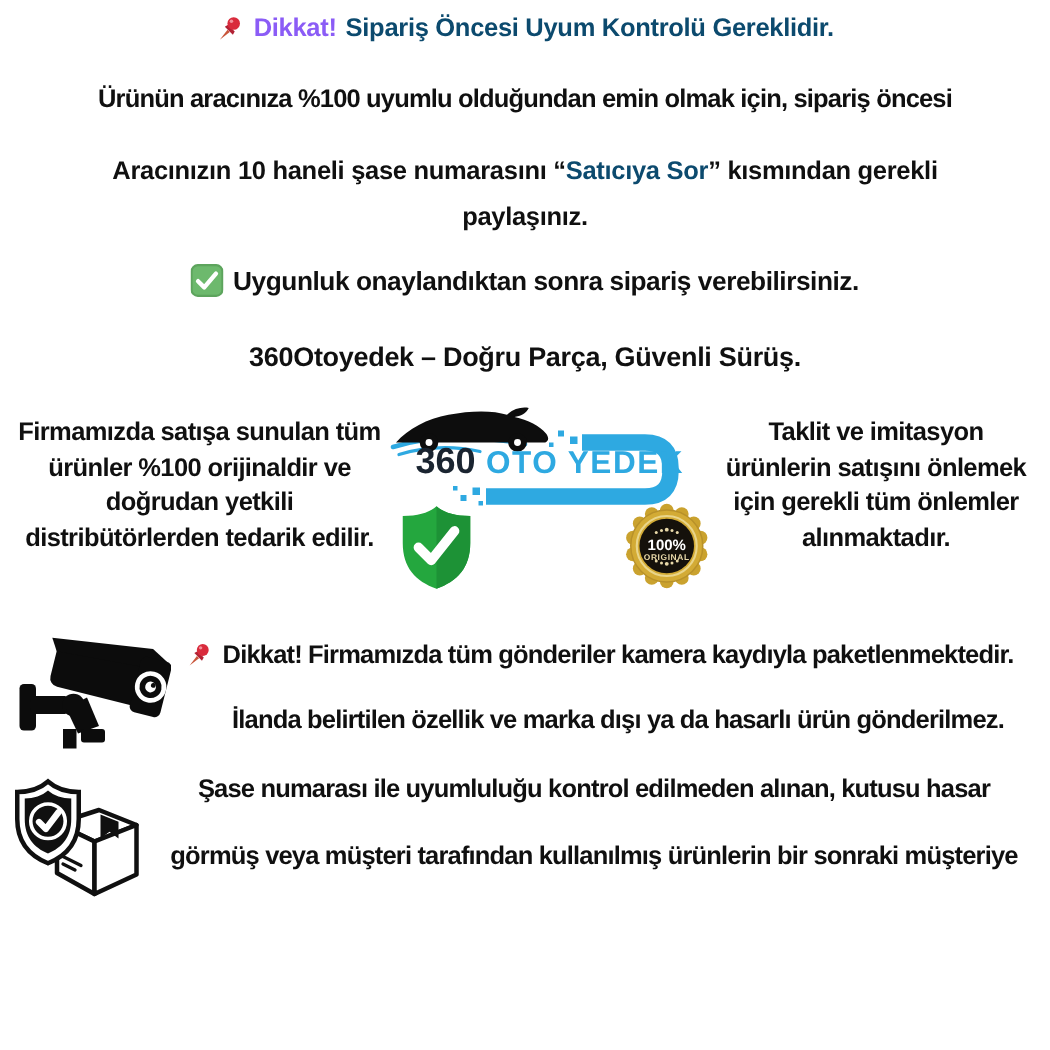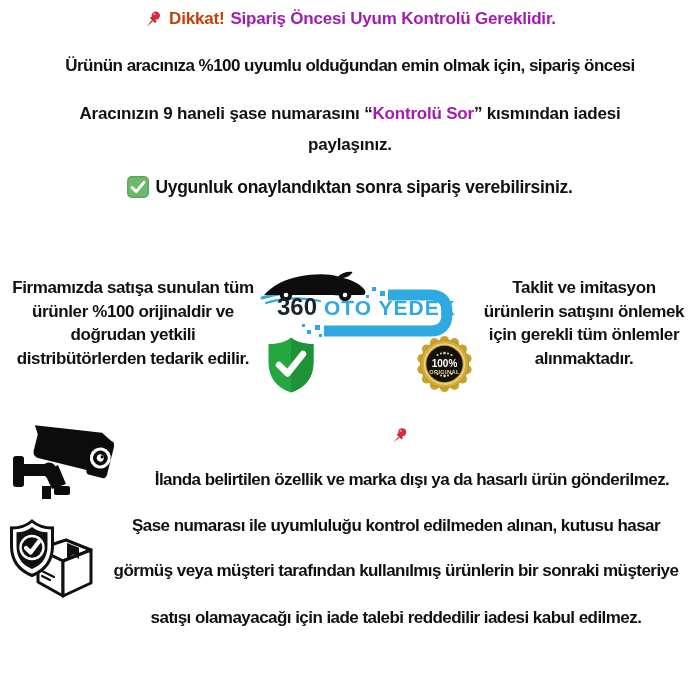--- a/index.html
+++ b/index.html
@@ -7,22 +7,22 @@
     position:relative;width:700px;height:700px;background:#ffffff;overflow:hidden;
     font-family:"Liberation Sans","DejaVu Sans",sans-serif;font-weight:bold;color:#101010;
   }
   .abs{position:absolute;}
   .cline{white-space:nowrap;text-align:center;font-weight:bold;}
   .row{display:flex;align-items:center;justify-content:center;gap:6px;white-space:nowrap;}
   .full{left:0;width:700px;}
   .fs17{font-size:17px;letter-spacing:-0.2px;}
   .fs175{font-size:17.5px;letter-spacing:-0.3px;}
   .tight{letter-spacing:-0.55px;}
-  .red{color:#c2410c;}
-  .orange{color:#a21caf;}
+  .red{color:#8b5cf6;}
+  .orange{color:#0c4a6e;}
   
   .gcol{text-align:center;font-size:17px;line-height:23.5px;letter-spacing:-0.4px;white-space:nowrap;}
   svg{display:block;}
   .logo-wrap{left:260px;top:268px;}
 </style>
 </head>
 <body>
 
 <div id="canvas">
 
@@ -34,33 +34,34 @@
         <circle cx="14.9" cy="7.1" r="5.3" fill="#d92b3c"></circle>
         <circle cx="13" cy="5.2" r="1.5" fill="#f2919b"></circle>
       </svg>
     </span>
     <span class="fs17 red">Dikkat!</span>
     <span class="fs17 orange">Sipariş Öncesi Uyum Kontrolü Gereklidir.</span>
   </div>
 
   <div class="abs full cline fs17 tight" style="top:56px;">Ürünün aracınıza %100 uyumlu olduğundan emin olmak için, sipariş öncesi</div>
 
-  <div class="abs full cline fs17" style="top:104px;"><span>Aracınızın 9 haneli şase numarasını “</span><span class="orange">Kontrolü Sor</span><span>” kısmından iadesi</span></div>
+  <div class="abs full cline fs17" style="top:104px;"><span>Aracınızın 10 haneli şase numarasını “</span><span class="orange">Satıcıya Sor</span><span>” kısmından gerekli</span></div>
   <div class="abs full row" style="top:176px;">
     <span>
       <svg width="22" height="22" viewBox="0 0 24 24">
         <rect x="0.8" y="0.8" width="22.4" height="22.4" rx="4.5" fill="#6db96d" stroke="#5da45d" stroke-width="1.5"></rect>
         <path d="M5.5 12.5 L10 17 L18.5 7" fill="none" stroke="#ffffff" stroke-width="3.2" stroke-linecap="round" stroke-linejoin="round"></path>
       </svg>
     </span>
     <span class="fs175">Uygunluk onaylandıktan sonra sipariş verebilirsiniz.</span>
   </div>
 
   <div class="abs full cline fs17" style="top:135px;">paylaşınız.</div>
 
+  <div class="abs full cline" style="top:228px;font-size:18px;letter-spacing:-0.2px;">360Otoyedek – Doğru Parça, Güvenli Sürüş.</div>
 
   <div class="abs gcol" style="left:-3px;top:276px;width:272px;">
     <div>Firmamızda satışa sunulan tüm</div>
     <div>ürünler %100 orijinaldir ve</div>
     <div>doğrudan yetkili</div>
     <div>distribütörlerden tedarik edilir.</div>
   </div>
 
   <div class="abs logo-wrap">
     <svg width="200" height="76" viewBox="0 0 200 76">
@@ -170,20 +171,21 @@
 
   <div class="abs row fs17" style="left:100px;top:427px;width:600px;">
     <span>
       <svg width="18" height="18" viewBox="0 0 24 24">
         <path d="M3.2 20.8 L9.7 12.5 L11.6 14.4 Z" fill="#c8553a"></path>
         <path d="M10.2 8.2 L15.8 13.8 L14.2 16.6 L7.4 9.8 Z" fill="#b22234"></path>
         <circle cx="14.9" cy="7.1" r="5.3" fill="#d92b3c"></circle>
         <circle cx="13" c5="5.2" cy="5.2" r="1.5" fill="#f2919b"></circle>
       </svg>
     </span>
+    <span class="tight">Dikkat! Firmamızda tüm gönderiler kamera kaydıyla paketlenmektedir.</span>
   </div>
   <div class="abs cline fs17 tight" style="left:112px;top:470px;width:600px;">İlanda belirtilen özellik ve marka dışı ya da hasarlı ürün gönderilmez.</div>
 
   <div class="abs" style="left:2px;top:518px;">
     <svg width="92" height="90" viewBox="0 0 92 90">
       <g stroke="#101010" stroke-width="3" stroke-linejoin="round" fill="#ffffff">
         <polygon points="36,31 64,22 89,32 61,43"></polygon>
         <polygon points="36,31 61,43 61,78 36,64"></polygon>
         <polygon points="61,43 89,32 89,65 61,78"></polygon>
       </g>
@@ -191,15 +193,14 @@
       <path d="M40 53 L52 59 M40 58 L48 62" stroke="#101010" stroke-width="2.2" stroke-linecap="round"></path>
       <path d="M30 3 C35 7.5 42 10 50.5 10 L50.5 28 C50.5 43.5 42.5 52.5 30 57.5 C17.5 52.5 9.5 43.5 9.5 28 L9.5 10 C18 10 25 7.5 30 3 Z" fill="#ffffff" stroke="#101010" stroke-width="3"></path>
       <path d="M30 9 C34 12.5 39.5 14.3 45.5 14.3 L45.5 28 C45.5 40 39.5 47 30 51 C20.5 47 14.5 40 14.5 28 L14.5 14.3 C20.5 14.3 26 12.5 30 9 Z" fill="#101010"></path>
       <circle cx="30" cy="29.5" r="11.5" fill="none" stroke="#ffffff" stroke-width="2.4"></circle>
       <path d="M24 30 L28.6 34.6 L37 23.5" fill="none" stroke="#ffffff" stroke-width="4.2" stroke-linecap="round" stroke-linejoin="round"></path>
     </svg>
   </div>
 
   <div class="abs cline fs17 tight" style="left:92px;top:561px;width:608px;">görmüş veya müşteri tarafından kullanılmış ürünlerin bir sonraki müşteriye</div>
   <div class="abs cline fs17 tight" style="left:92px;top:516px;width:608px;">Şase numarası ile uyumluluğu kontrol edilmeden alınan, kutusu hasar</div>
-  <div class="abs cline fs17 tight" style="left:92px;top:608px;width:608px;">satışı olamayacağı için iade talebi reddedilir iadesi kabul edilmez.</div>
 
 </div>
 
 </body></html>

